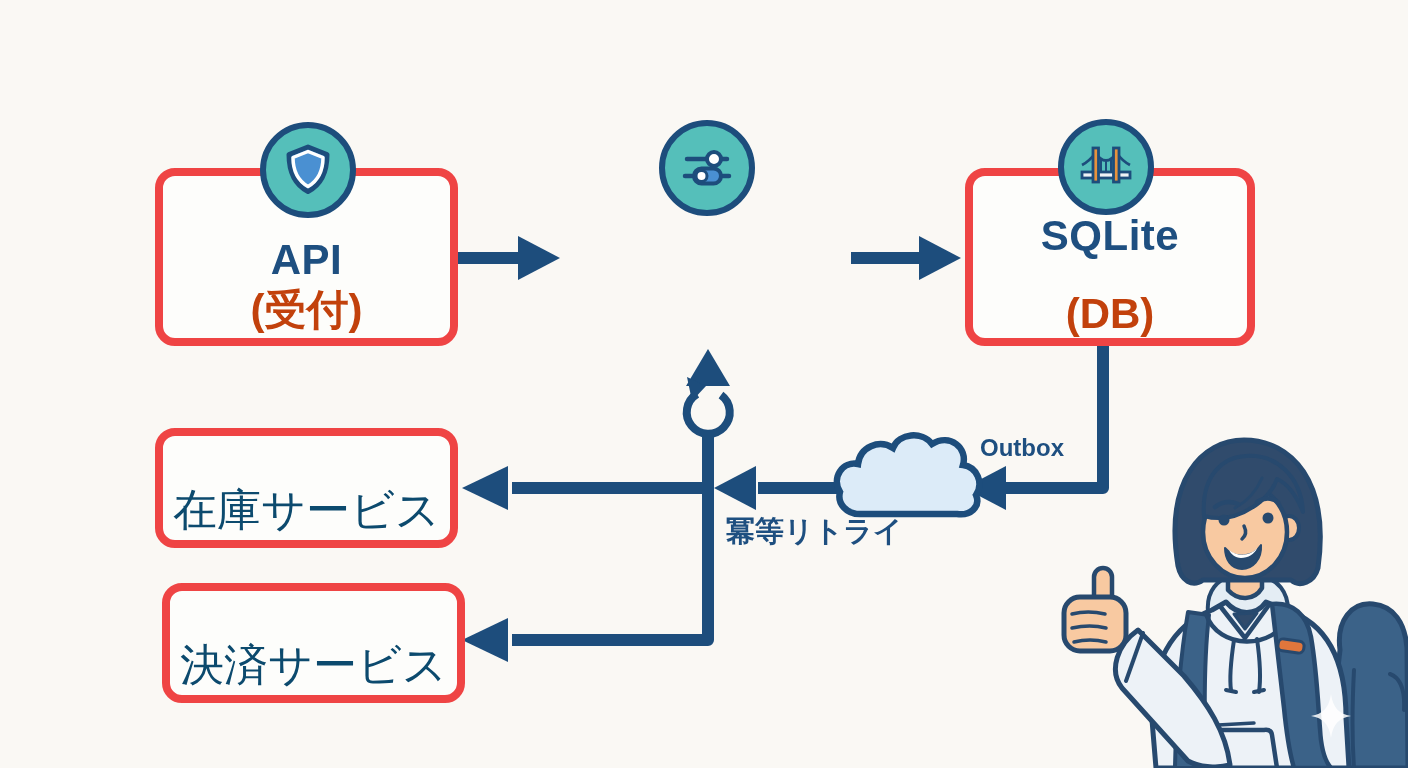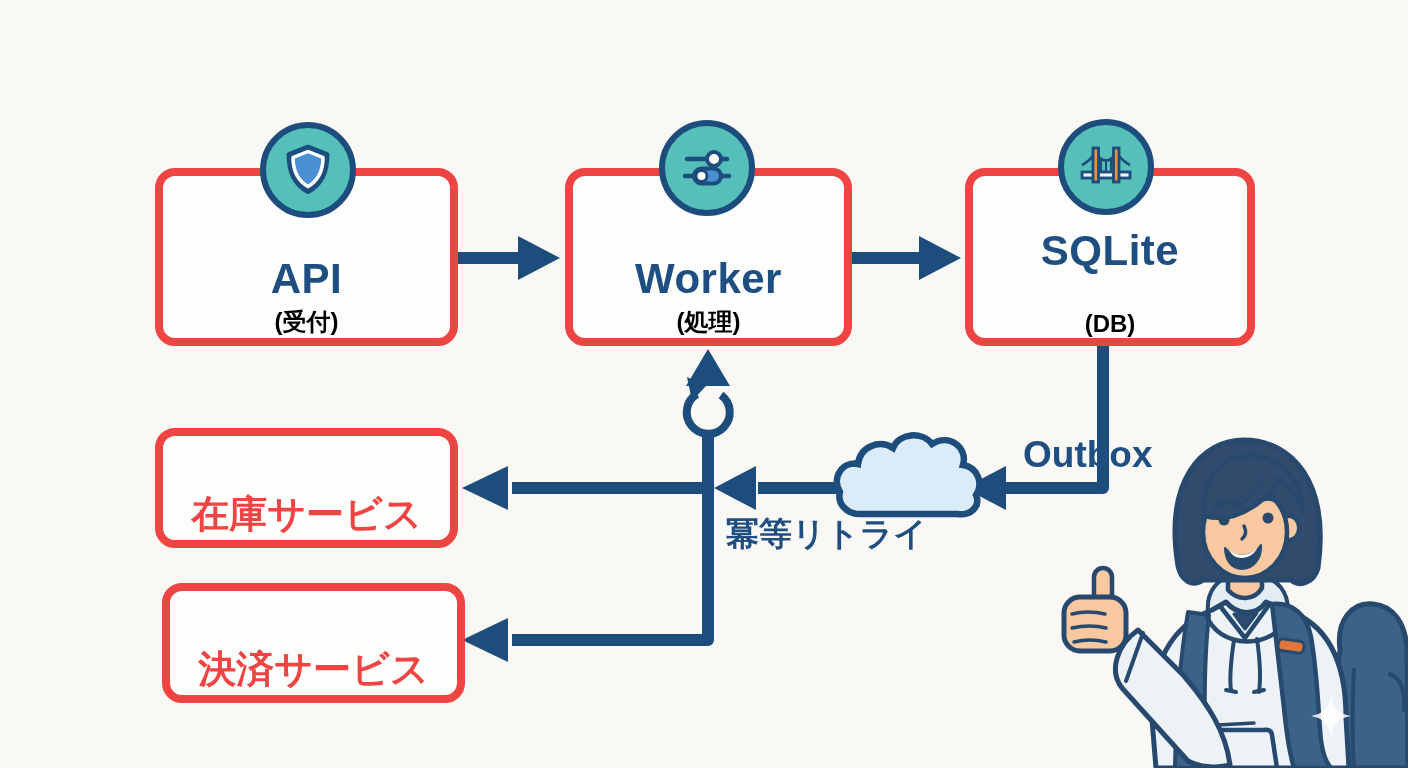--- a/index.html
+++ b/index.html
@@ -22,39 +22,39 @@
     align-items:center;justify-content:flex-end;
     z-index:2;
     box-sizing:border-box;
     text-align:center;
   }
   .node-title{
     font-size:42px;font-weight:700;color:#1e4f80;line-height:1.05;
     letter-spacing:0.5px;
   }
   .node-sub{
-    font-size:24px;font-weight:700;color:#000000;margin-top:5px;
+    font-size:42px;font-weight:700;color:#c2410c;
   }
   .service-label{
-    font-size:38px;font-weight:700;color:#ef4444;
+    font-size:44px;font-weight:400;color:#0c4a6e;
   }
   .icon-circle{
     position:absolute;
     width:96px;height:96px;border-radius:50%;
     background:#55bfba;
     border:6px solid #1d4d7c;
     box-sizing:border-box;
     display:flex;align-items:center;justify-content:center;
     z-index:3;
   }
   .float-label{
     position:absolute;color:#1e4f80;font-weight:700;z-index:2;
   }
-  #outbox-label{font-size:37px;margin-left:43px;}
-  #idempotent-label{font-size:33px;}
+  #outbox-label{font-size:24px;}
+  #idempotent-label{font-size:29px;}
   #edges-svg{position:absolute;left:0;top:0;z-index:1;}
   #person-svg{position:absolute;left:1048px;top:418px;z-index:2;}
 </style>
 </head>
 <body>
 
 <div id="canvas">
 
   <svg id="edges-svg" width="1408" height="768" viewBox="0 0 1408 768">
     <g stroke="#1d4d7c" fill="#1d4d7c">
@@ -100,24 +100,20 @@
 
       <path d="M862 514 C846 515 837 503 840 492 C831 477 843 461 858 464 C860 447 879 439 893 448 C899 433 922 431 932 444 C950 433 968 448 963 465 C977 467 984 483 976 495 C981 507 970 516 957 514 Z" fill="#dcebf8" stroke="#1d4d7c" stroke-width="6.5"></path>
     </g>
   </svg>
 
   <div class="node" style="left:155px;top:168px;width:303px;height:178px;">
     <div class="node-title">API</div>
     <div class="node-sub">(受付)</div>
   </div>
 
-  <div class="node" style="left:565px;top:168px;width:287px;height:178px;">
-    <div class="node-title">Worker</div>
-    <div class="node-sub">(処理)</div>
-  </div>
 
   <div class="node" style="left:965px;top:168px;width:290px;height:178px;gap:32px;">
     <div class="node-title">SQLite</div>
     <div class="node-sub">(DB)</div>
   </div>
 
   <div class="node" style="left:155px;top:428px;width:303px;height:120px;">
     <div class="service-label">在庫サービス</div>
   </div>
 

